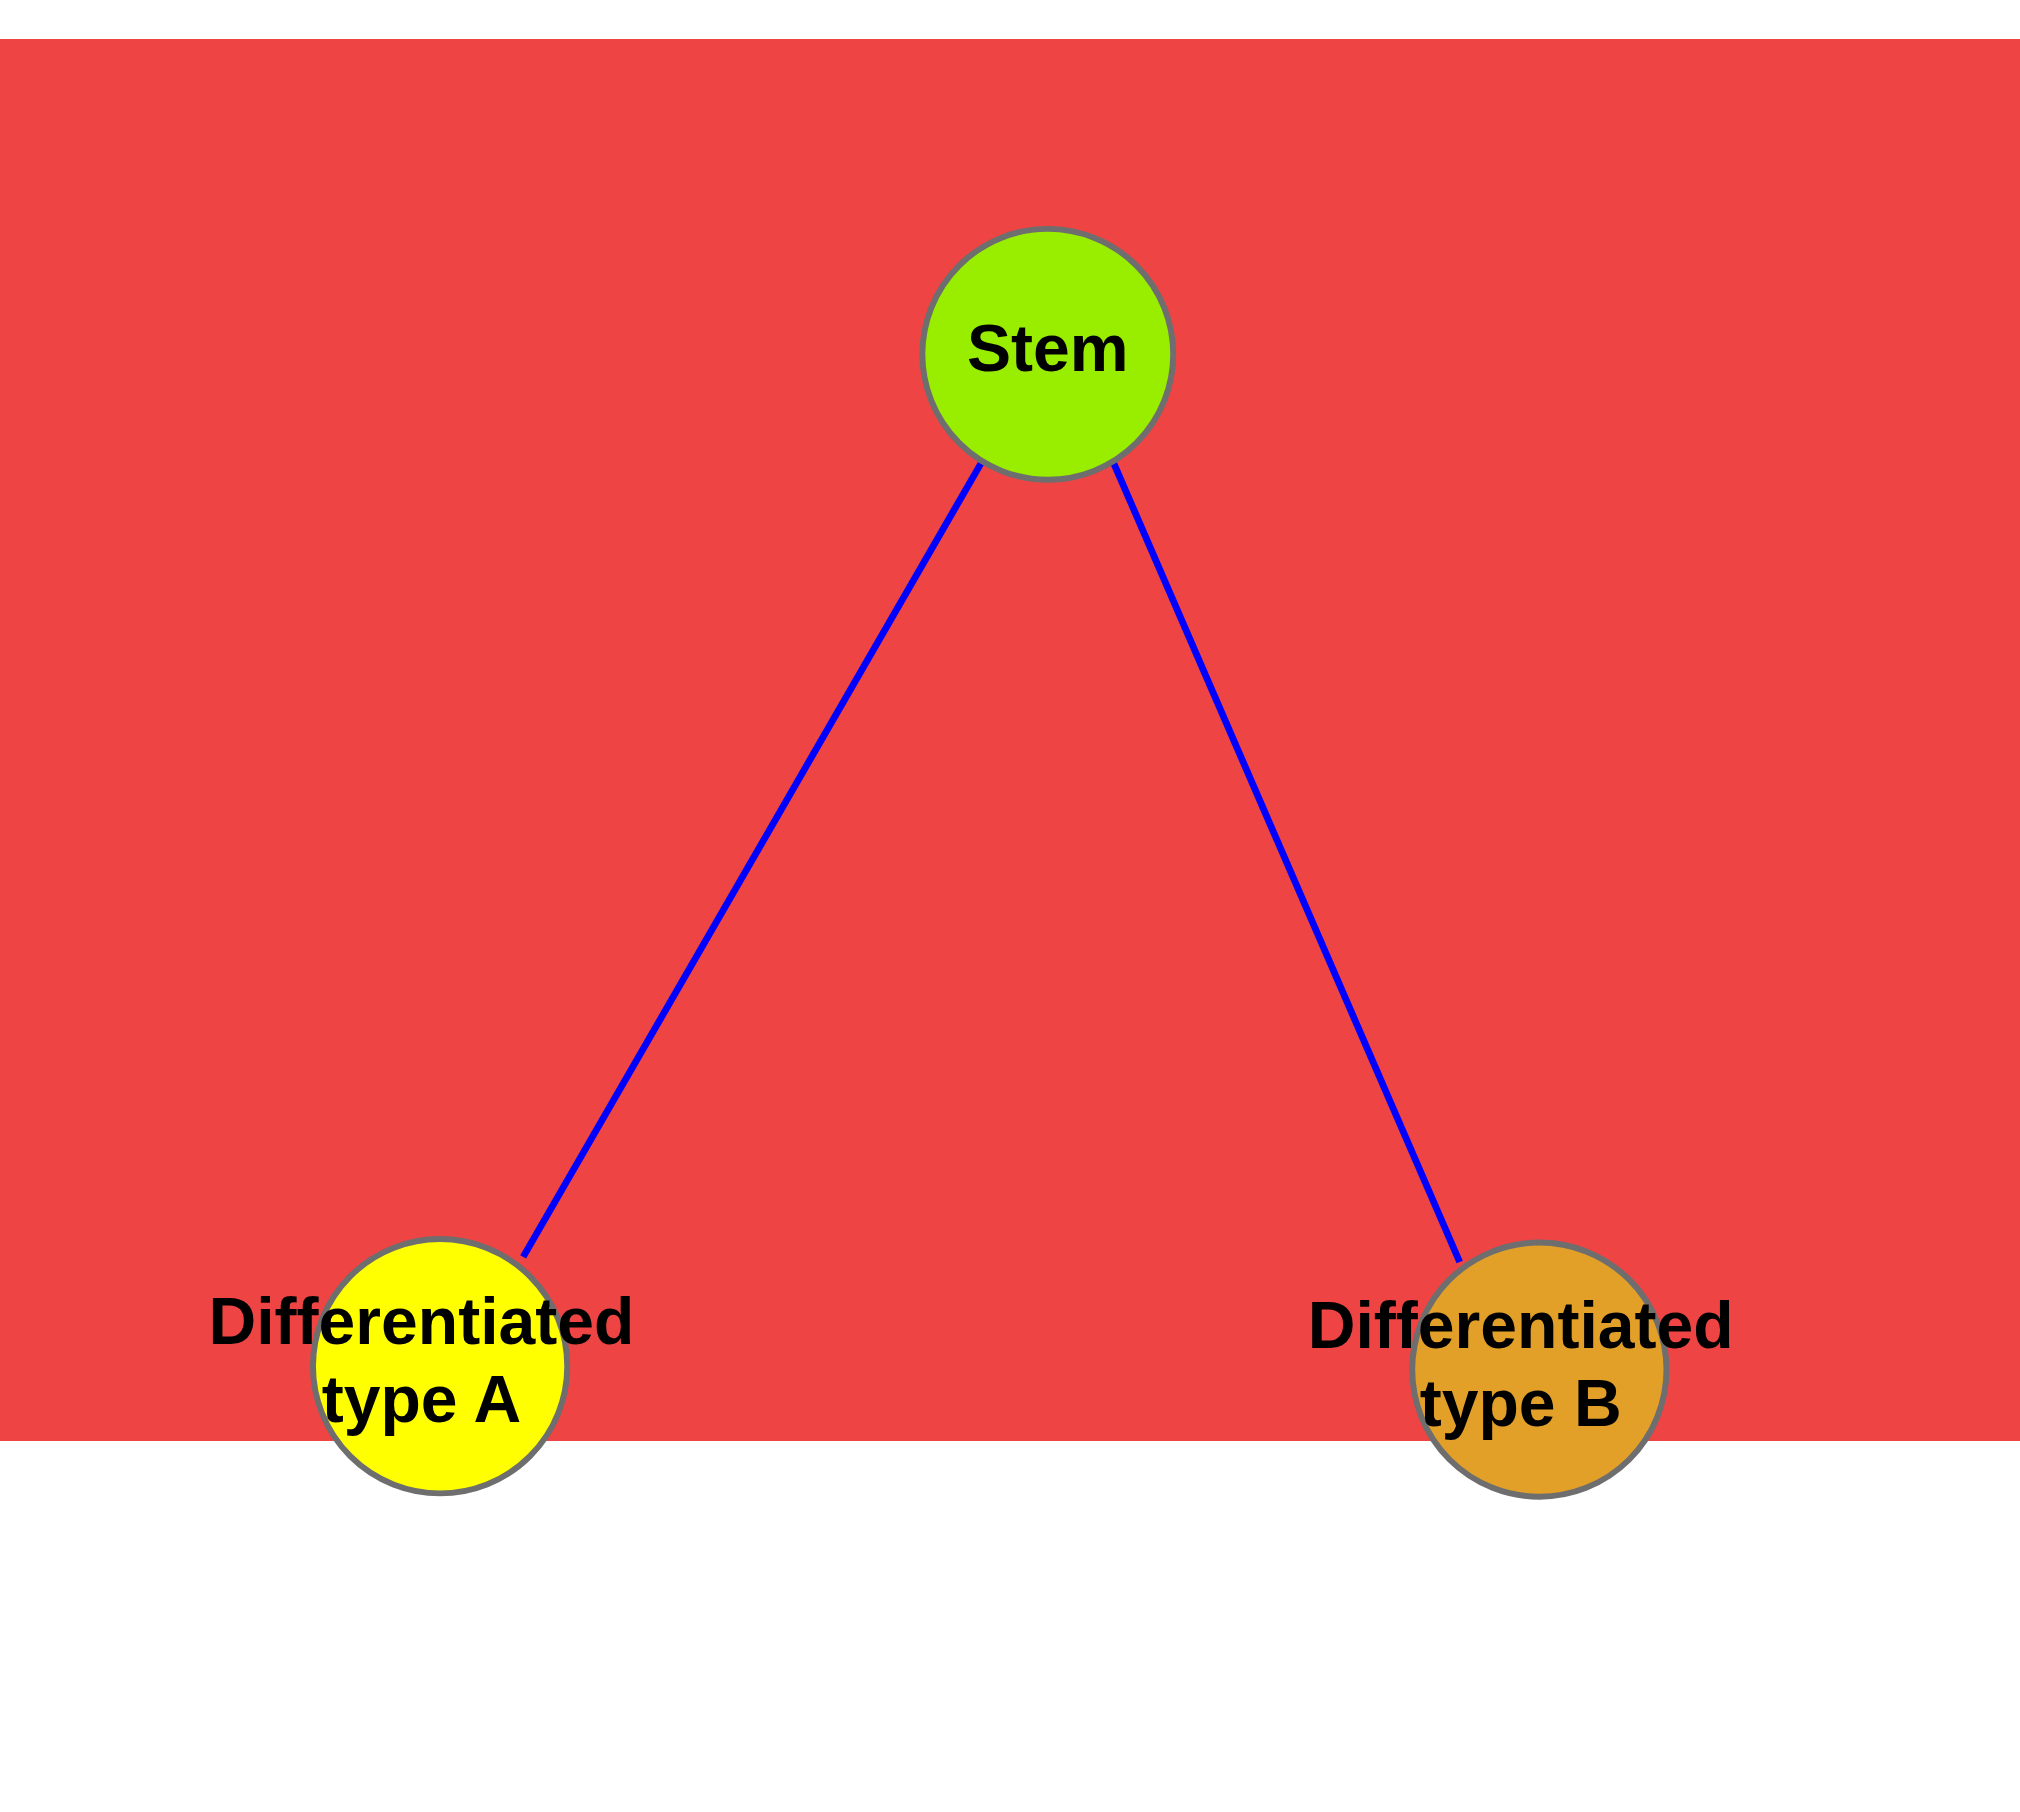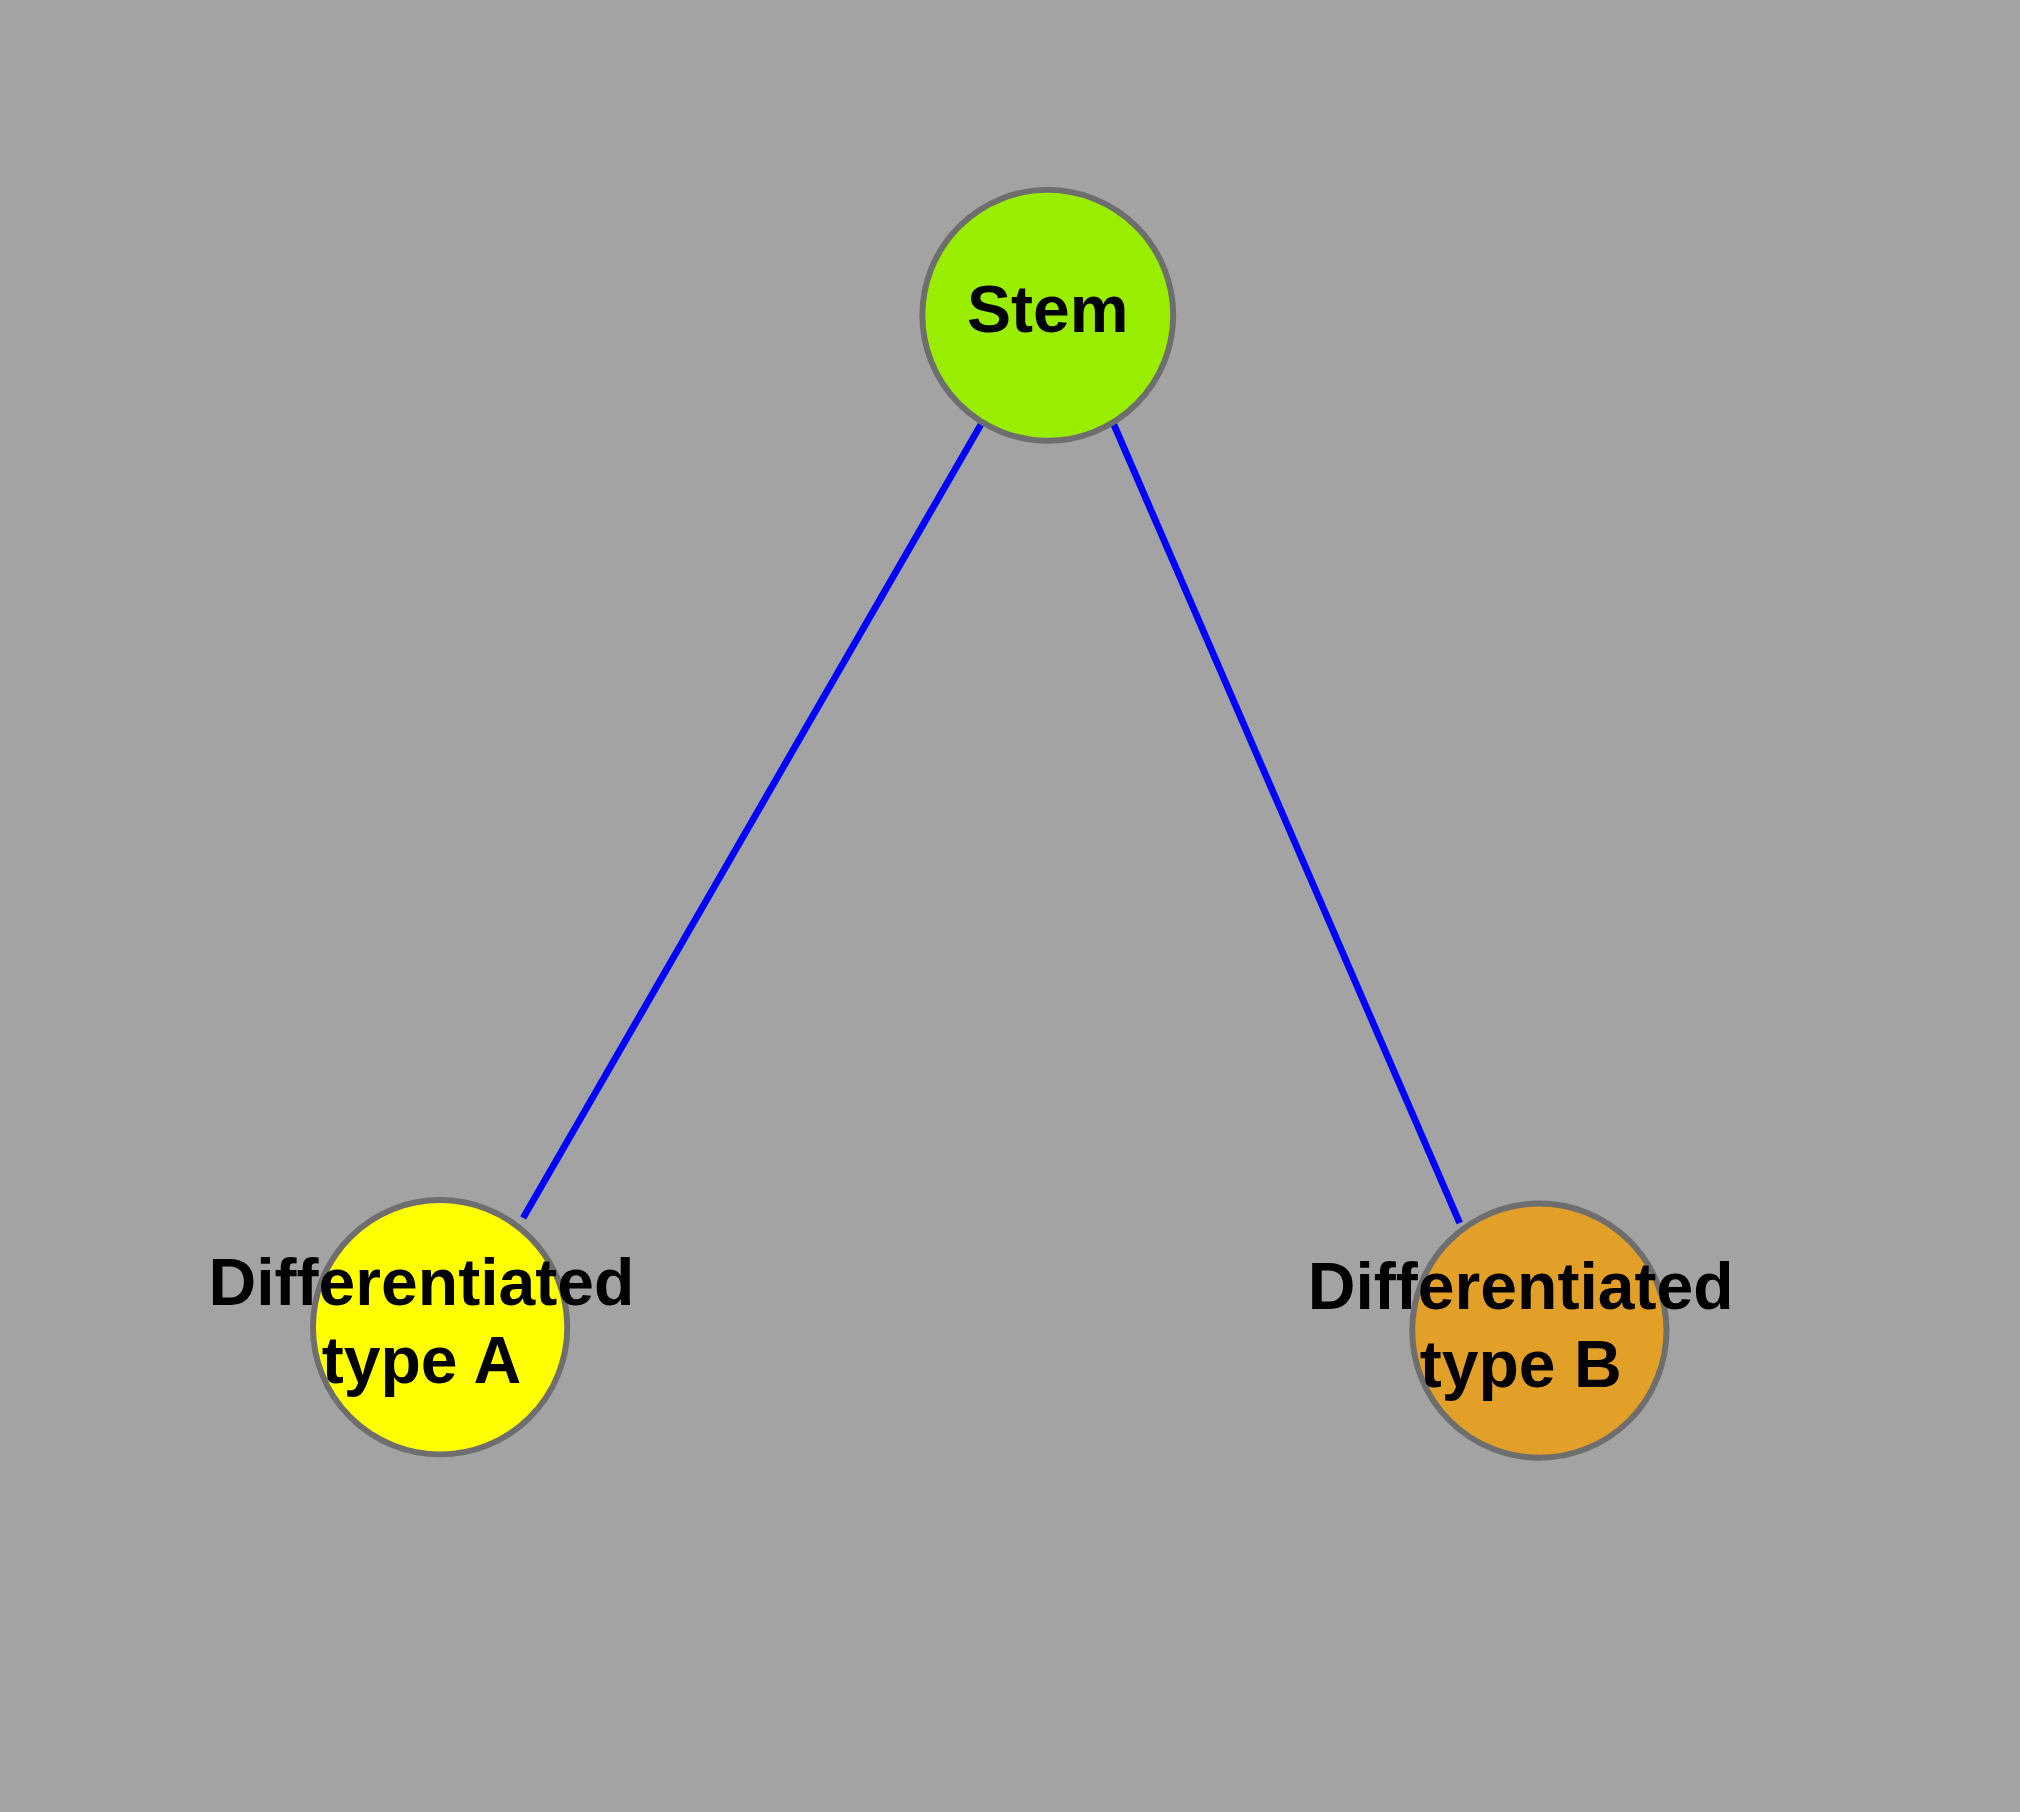--- a/index.html
+++ b/index.html
@@ -9,22 +9,23 @@
   }
   body {
     width: 2021px;
     height: 1812px;
     overflow: hidden;
     font-family: "Liberation Sans", sans-serif;
   }
   #diagram-canvas {
     position: relative;
     width: 2021px;
-    height: 1812px;
-    background: #a3a3a3;
+    height: 1402px;
+    background: #ef4444;
+    margin-top: 39px;
   }
   #graph-svg {
     position: absolute;
     top: 0;
     left: 0;
     width: 2021px;
     height: 1812px;
     display: block;
   }
   .node-label {

